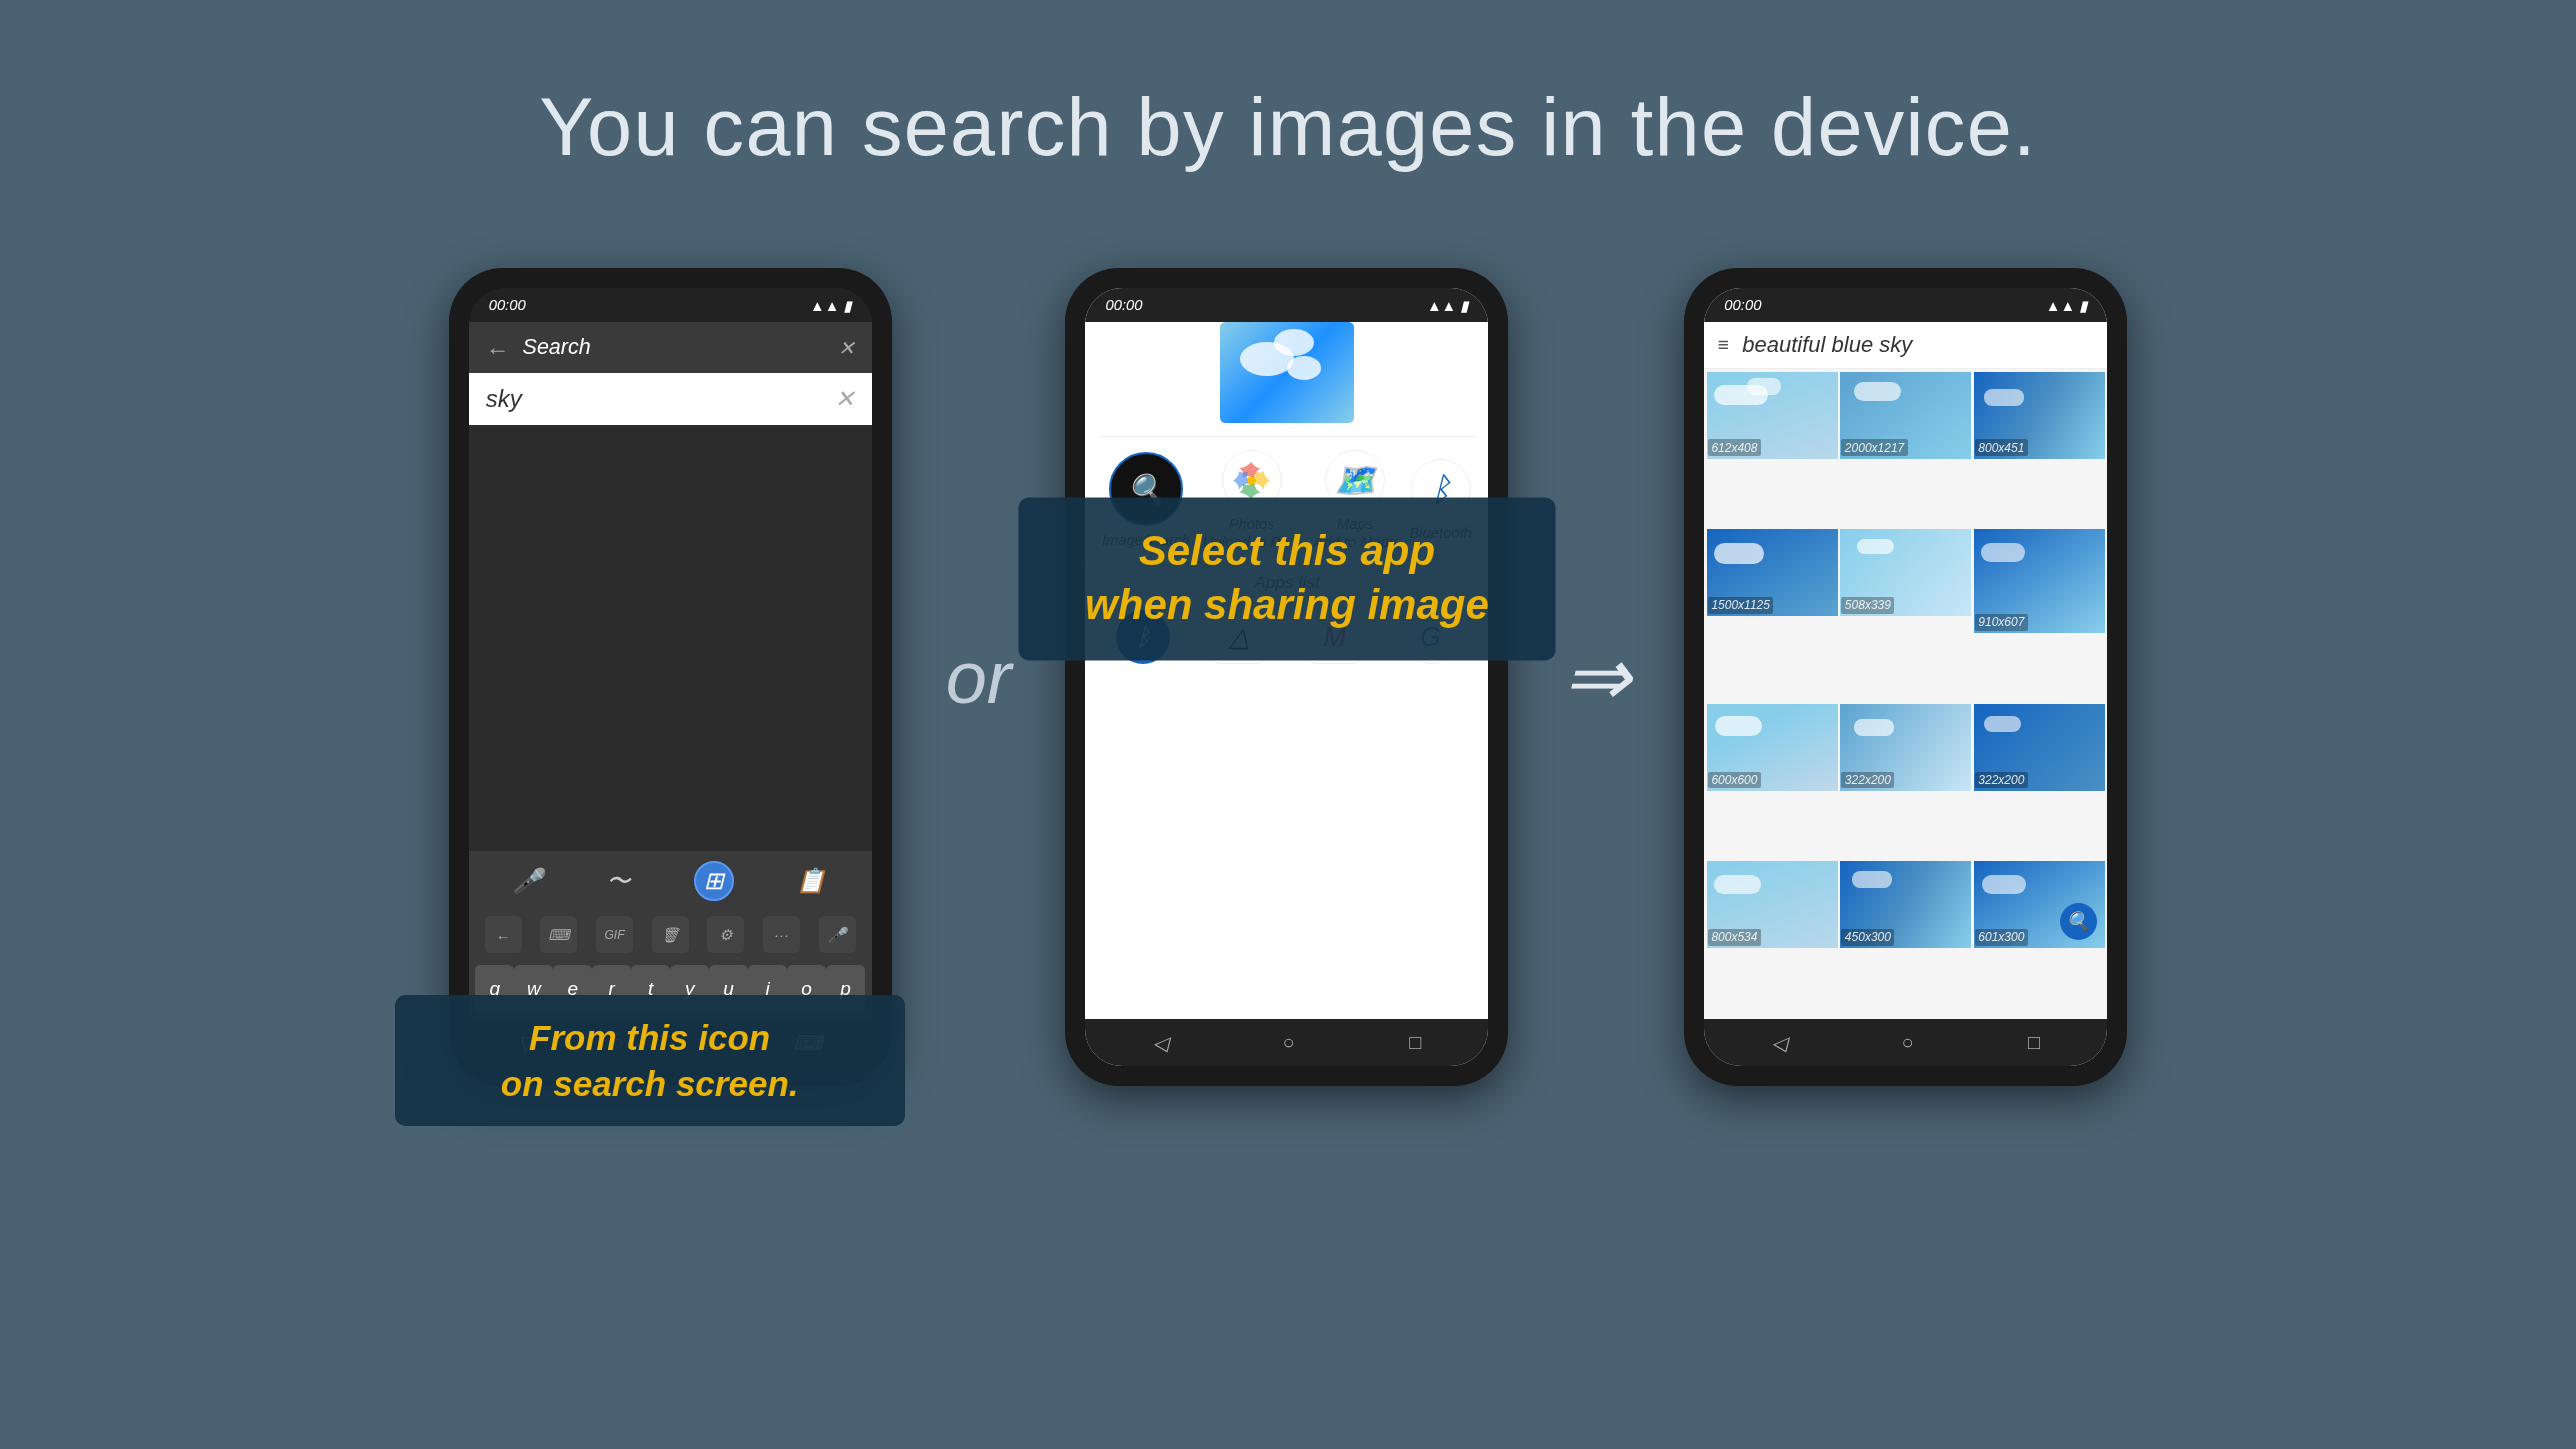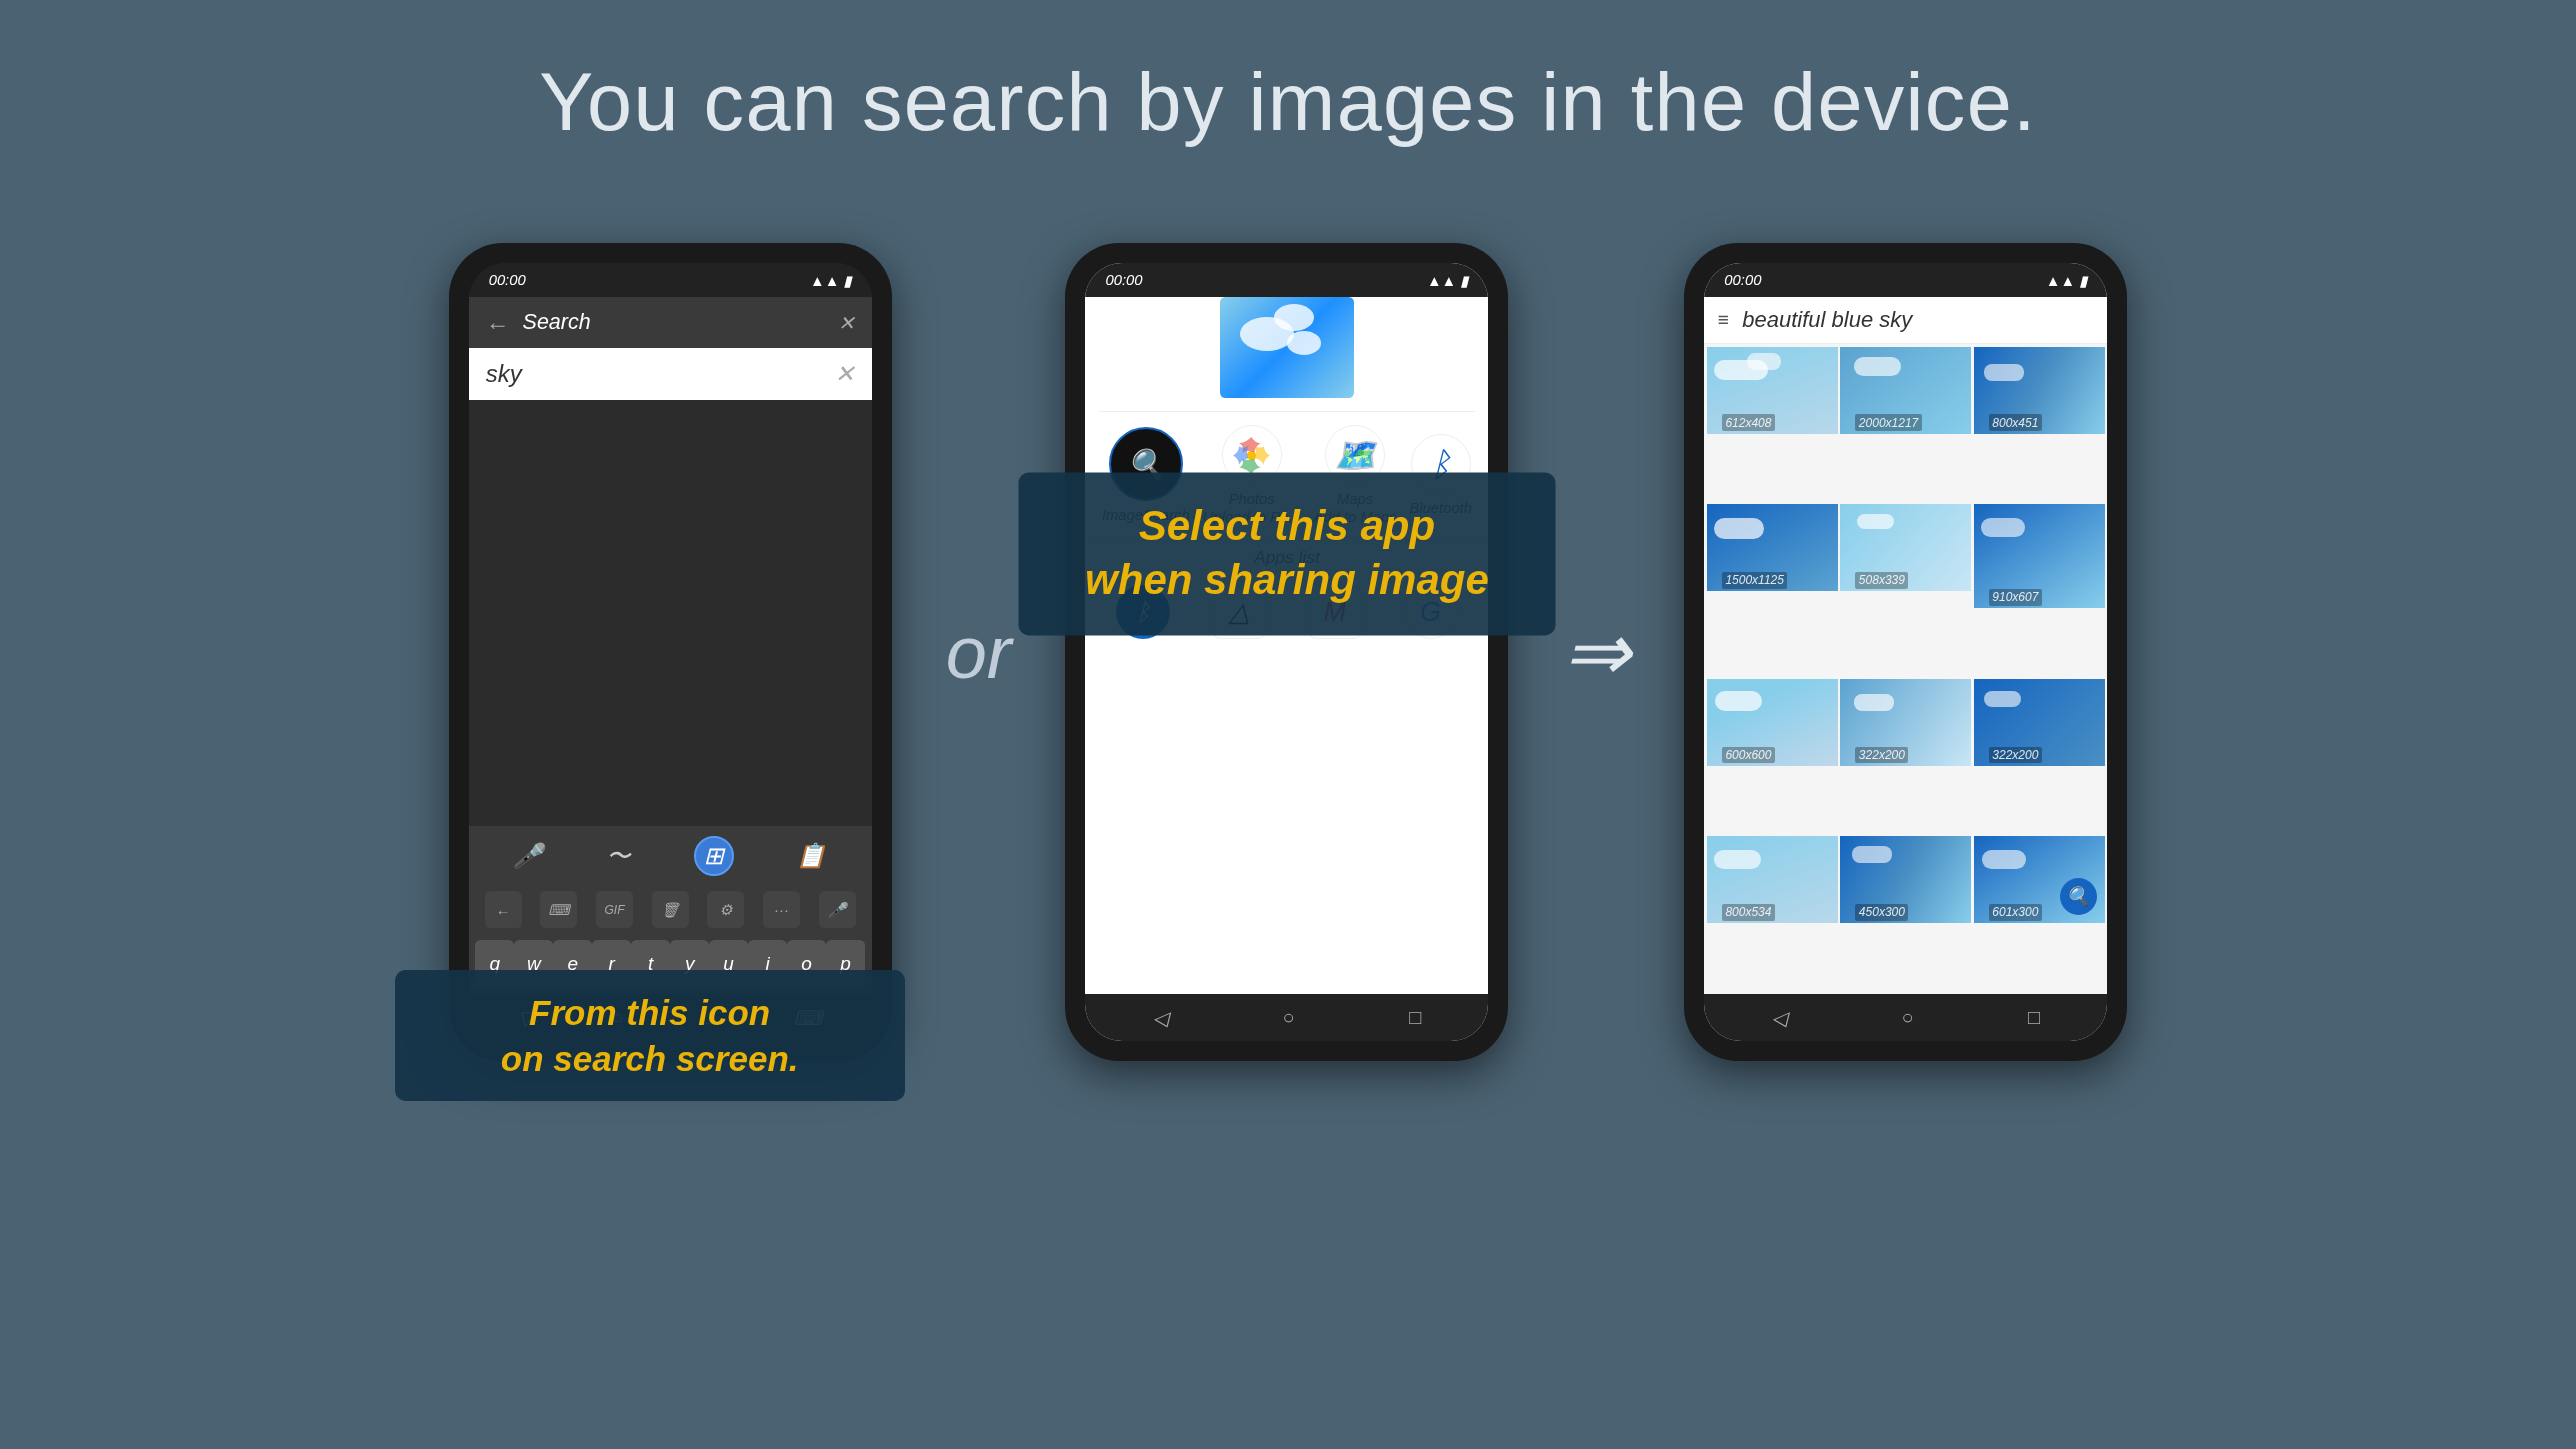--- a/index.html
+++ b/index.html
@@ -13,21 +13,21 @@
       display: flex;
       flex-direction: column;
       align-items: center;
       justify-content: flex-start;
     }
 
     .main-title {
       color: #e0e8ee;
       font-size: 81px;
       font-weight: 300;
-      margin-top: 56px;
+      margin-top: 81px;
       margin-bottom: 94px;
       letter-spacing: 1.3px;
     }
 
     .phones-row {
       display: flex;
       flex-direction: row;
       align-items: center;
       justify-content: center;
       gap: 0;
@@ -378,21 +378,21 @@
     .grid-cell-6 { background: linear-gradient(145deg, #1565c0 0%, #87ceeb 100%); }
     .grid-cell-7 { background: linear-gradient(155deg, #87ceeb 30%, #c0d8ea 100%); }
     .grid-cell-8 { background: linear-gradient(125deg, #5ba3d0 0%, #c8e6f5 100%); }
     .grid-cell-9 { background: linear-gradient(135deg, #1565c0 0%, #4a90c4 100%); }
 
     .grid-cell-dim {
       font-size: 12px;
       color: rgba(255,255,255,0.85);
       position: absolute;
       bottom: 2.7px;
-      left: 15px;
+      left: 1px;
       background: rgba(0,0,0,0.3);
       padding: 1.3px 3.4px;
       border-radius: 2px;
     }
 
     .search-fab {
       position: absolute;
       bottom: 8px;
       right: 8px;
       background: #1565c0;

